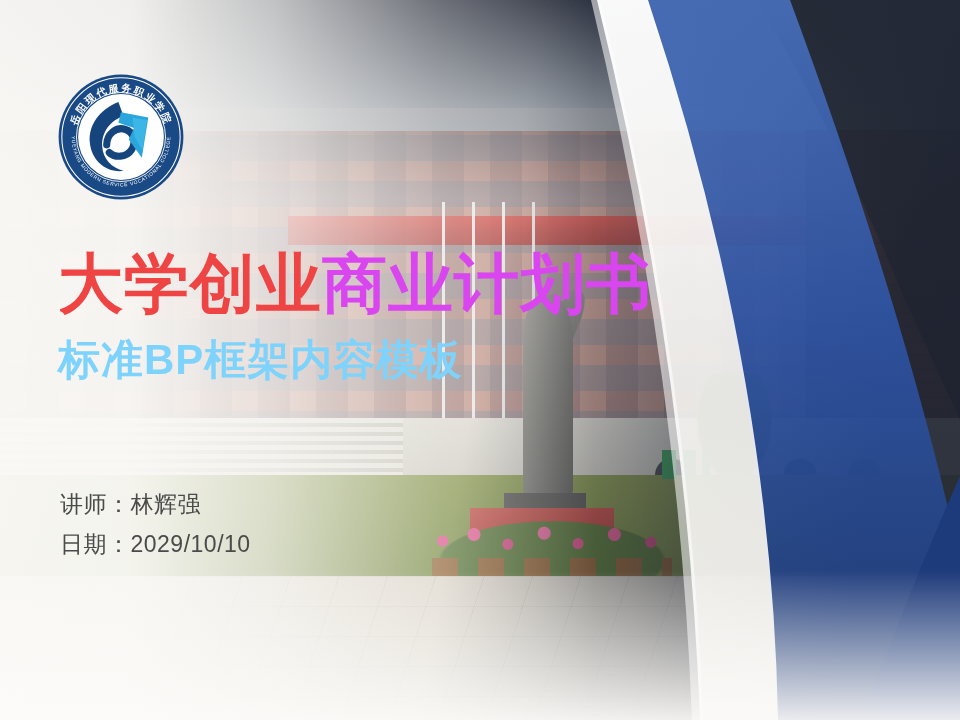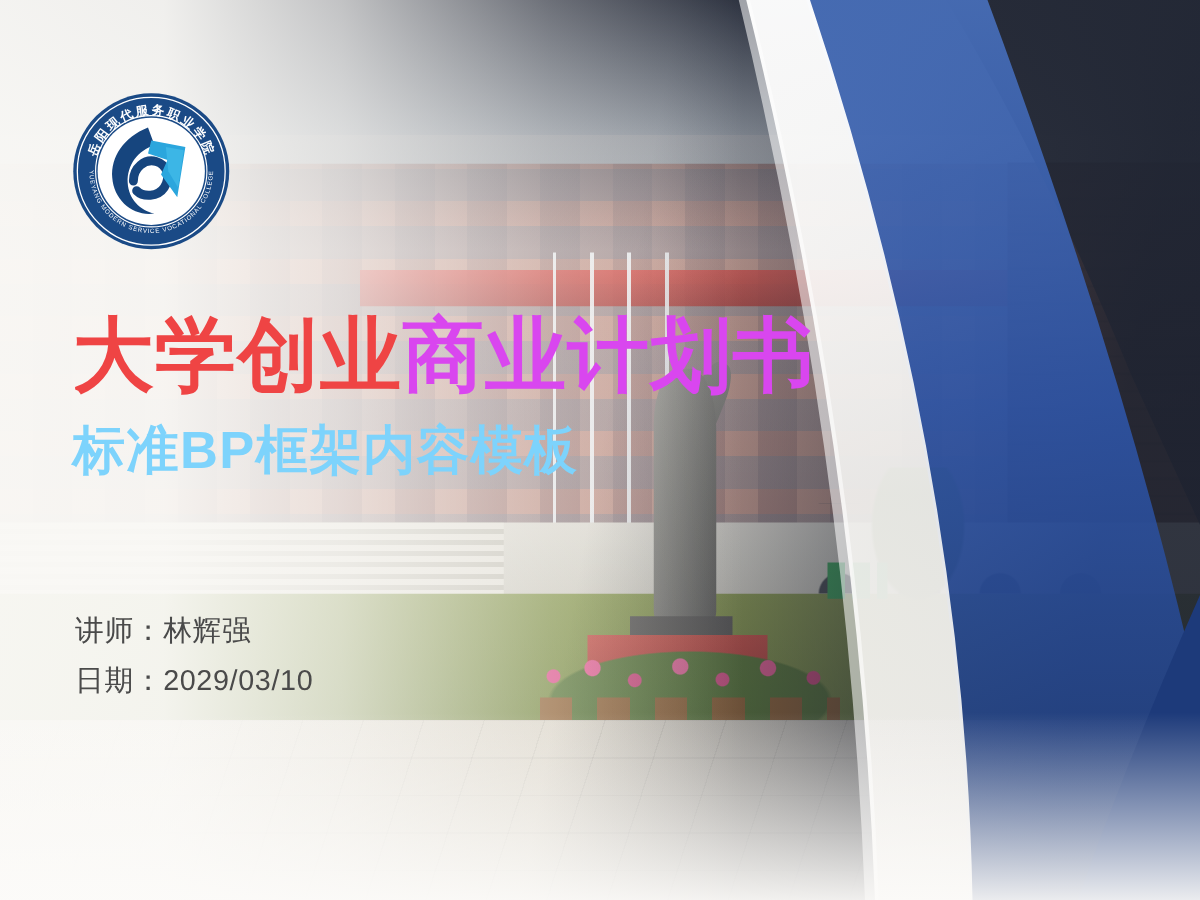--- a/index.html
+++ b/index.html
@@ -372,17 +372,17 @@
     </svg>
   </div>
 
   <div class="titlewrap">
     <div class="title-main"><span class="t-blue">大学创业</span><span class="t-dark">商业计划书</span></div>
     <div class="title-sub">标准BP框架内容模板</div>
   </div>
 
   <div class="meta">
     <div class="meta-row"><span>讲师：</span><span>林辉强</span></div>
-    <div class="meta-row"><span>日期：</span><span>2029/03/10</span></div>
+    <div class="meta-row"><span>日期：</span><span>2029/10/10</span></div>
   </div>
 
 
 </div>
 
 </body></html>

